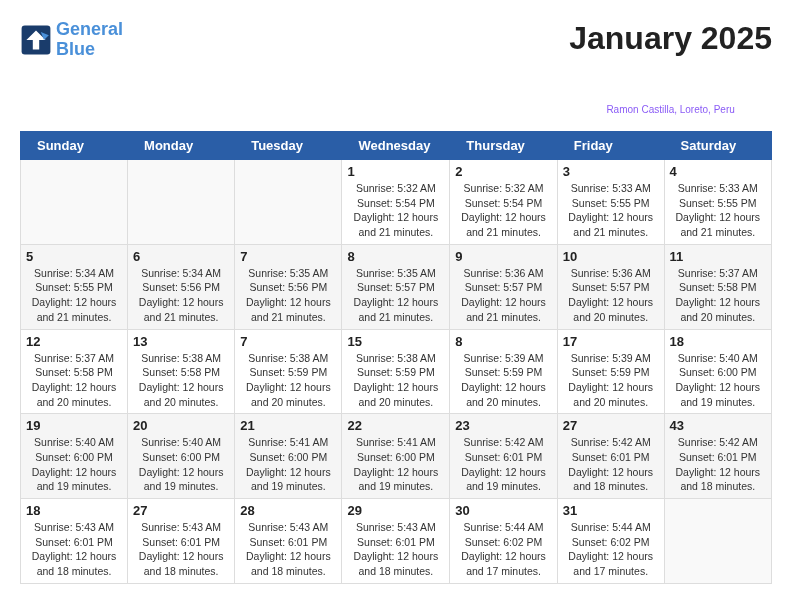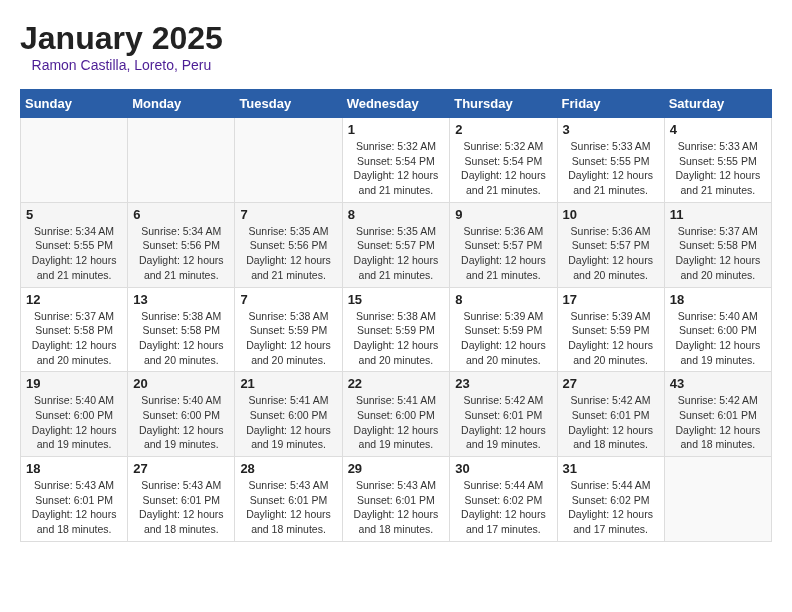--- a/index.html
+++ b/index.html
@@ -36,32 +36,33 @@
     }
     .title-block {
       text-align: center;
     }
     .cal-title {
       font-size: 32px;
       font-weight: bold;
       color: #222;
     }
     .cal-subtitle {
-      font-size: 14px;
-      color: #4c1d95;
+      font-size: 10px;
+      color: #8b5cf6;
+      margin-top: 47px;
     }
     table {
       width: 100%;
       border-collapse: collapse;
       font-size: 11px;
     }
     thead tr th {
       background: #2a5ea7;
       color: #fff;
-      padding: 6px 4px;
+      padding: 6px 16px;
       text-align: left;
       font-size: 13px;
       font-weight: bold;
       border: 1px solid #2a5ea7;
     }
     tbody tr {
       border-bottom: 1px solid #ccc;
     }
     tbody tr:nth-child(even) {
       background: #f5f5f5;
@@ -90,20 +91,33 @@
       text-align: center;
     }
     .empty-cell {
       background: #f9f9f9;
     }
   </style>
 </head>
 <body>
 
 <div class="header">
+  <div class="logo">
+    <svg class="logo-icon" viewBox="0 0 40 40">
+      <rect x="2" y="2" width="36" height="36" rx="4" fill="#1a3c6b"></rect>
+      <polygon points="20,8 32,20 24,20 24,32 16,32 16,20 8,20" fill="white"></polygon>
+      <polygon points="26,10 36,14 30,20" fill="#4a90d9"></polygon>
+    </svg>
+    <div>
+      <div class="logo-text">
+        <span>General</span><br>
+        <span style="color:#4a90d9">Blue</span>
+      </div>
+    </div>
+  </div>
   <div class="title-block">
     <div class="cal-title">January 2025</div>
     <div class="cal-subtitle">Ramon Castilla, Loreto, Peru</div>
   </div>
 </div>
 
 <table>
   <thead>
     <tr>
     <th>Sunday</th>

